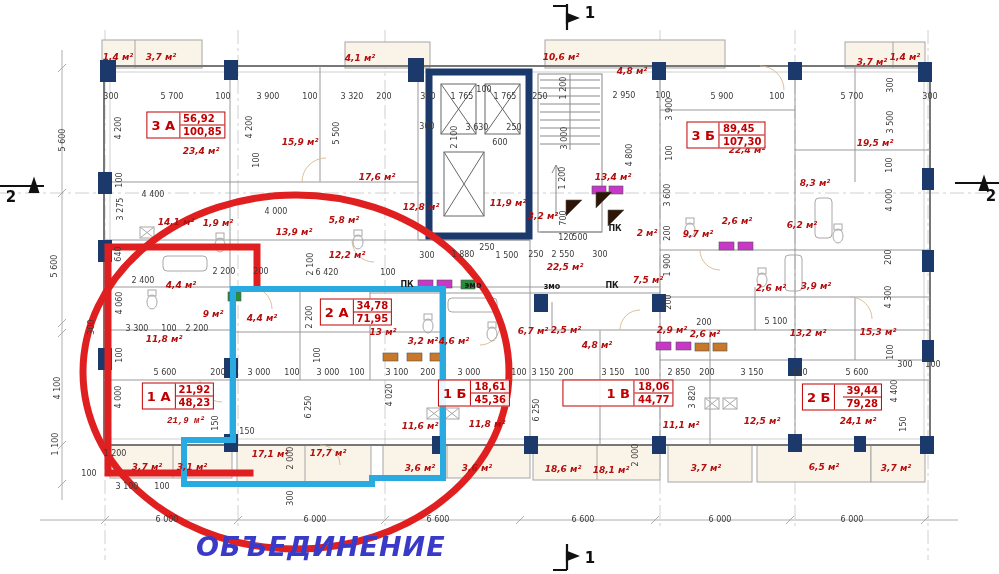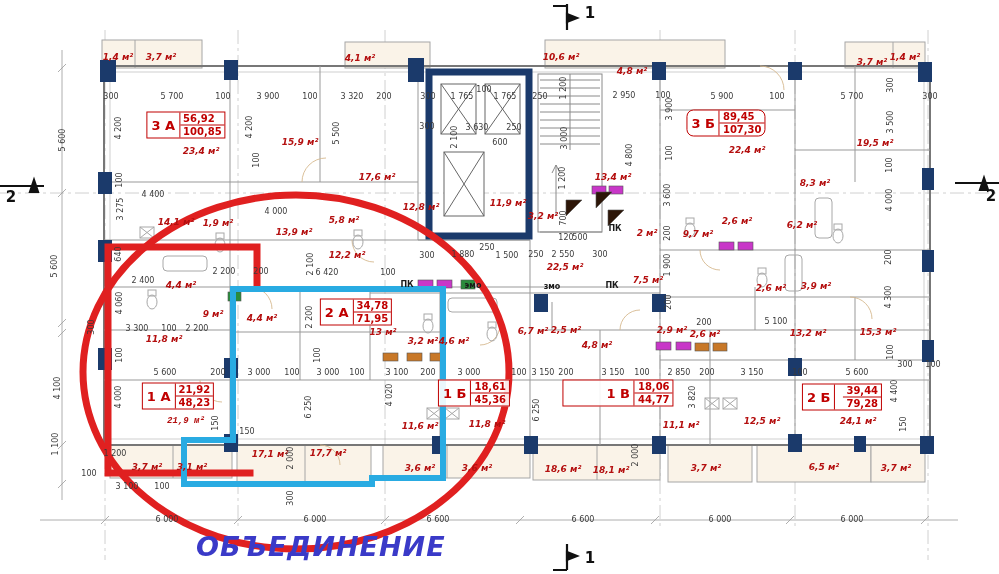--- a/index.html
+++ b/index.html
@@ -428,21 +428,21 @@
       <span class="sec" style="left: 590px; top: 558px;">1</span>
       <span class="sec" style="left: 11px; top: 197px;">2</span>
       <span class="sec" style="left: 991px; top: 196px;">2</span>
       <div class="apt" style="left: 186px; top: 125px;">
         <span class="apt-code">3 А</span>
         <span class="apt-vals">
           <span>56,92</span>
           <span>100,85</span>
         </span>
       </div>
-      <div class="apt" style="left: 726px; top: 123px; border-radius: 7px;">
+      <div class="apt" style="left: 726px; top: 135px;">
         <span class="apt-code">3 Б</span>
         <span class="apt-vals">
           <span>89,45</span>
           <span>107,30</span>
         </span>
       </div>
       <div class="apt" style="left: 356px; top: 312px;">
         <span class="apt-code">2 А</span>
         <span class="apt-vals">
           <span>34,78</span>

